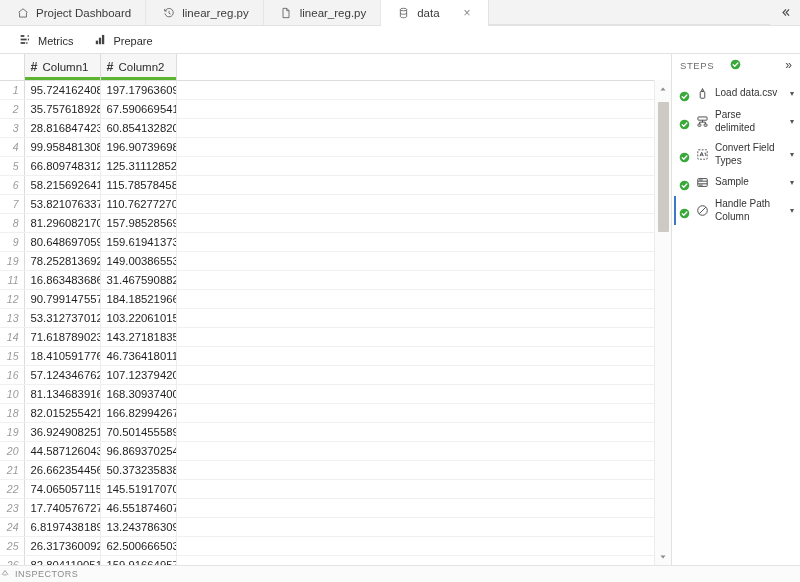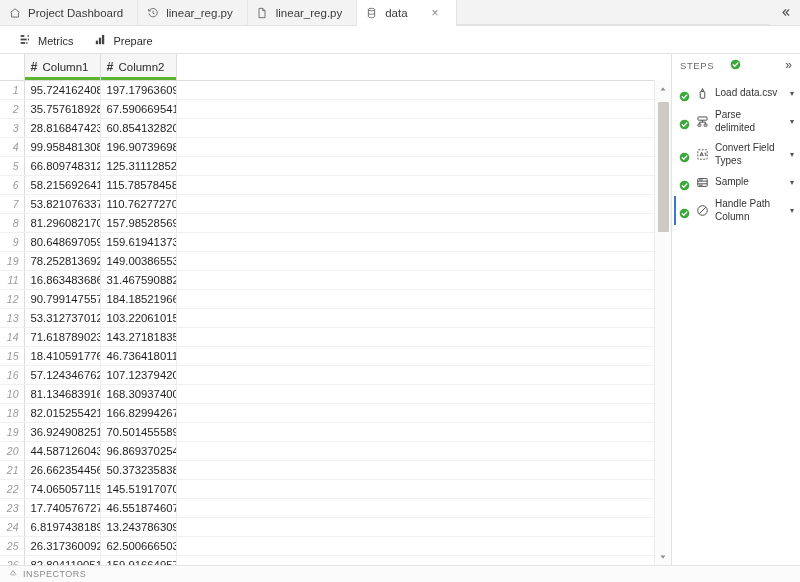--- a/index.html
+++ b/index.html
@@ -15,21 +15,21 @@
   
   .tabstrip {
     height: 26px; min-height: 26px;
     display: flex; align-items: stretch;
     background: #f3f3f3;
     border-bottom: 1px solid #e2e2e2;
     position: relative;
   }
   .tab {
     display: flex; align-items: center; gap: 7px;
-    padding: 0 14px 0 8px;
+    padding: 0 14px 0 16px;
     font-size: 11.5px; color: #3b3b3b;
     background: #f3f3f3;
     border-right: 1px solid #e6e6e6;
     white-space: nowrap;
     position: relative;
   }
   .tab.active {
     background: #ffffff;
     border-right: 1px solid #e2e2e2;
   }
@@ -127,21 +127,21 @@
     content: ""; position: absolute; left: 2px; top: 2px; bottom: 2px; width: 2px; background: #3b78c9;
   }
   .step .ok { width: 11px; height: 11px; flex: 0 0 auto; }
   .step .sicon { width: 15px; height: 15px; flex: 0 0 auto; display: inline-flex; align-items: center; justify-content: center; color: #4c4c4c; }
   .step .slabel { font-size: 10px; color: #333333; line-height: 1.25; flex: 1; }
   .step .caret { color: #555; font-size: 8px; margin-left: auto; padding-left: 4px; }
 
   
   .statusbar {
     height: 17px; min-height: 17px;
-    display: flex; align-items: center; gap: 5px; padding: 0 8px;
+    display: flex; align-items: center; gap: 5px; padding: 0 0;
     border-top: 1px solid #e4e4e4; background: #fbfbfb;
   }
   .statusbar .sbicon { color: #8f8f8f; font-size: 9px; }
   .statusbar .sbtext { font-size: 9px; letter-spacing: .5px; color: #8a8a8a; }
 </style>
 </head>
 <body>
 
 <div id="app">
 

